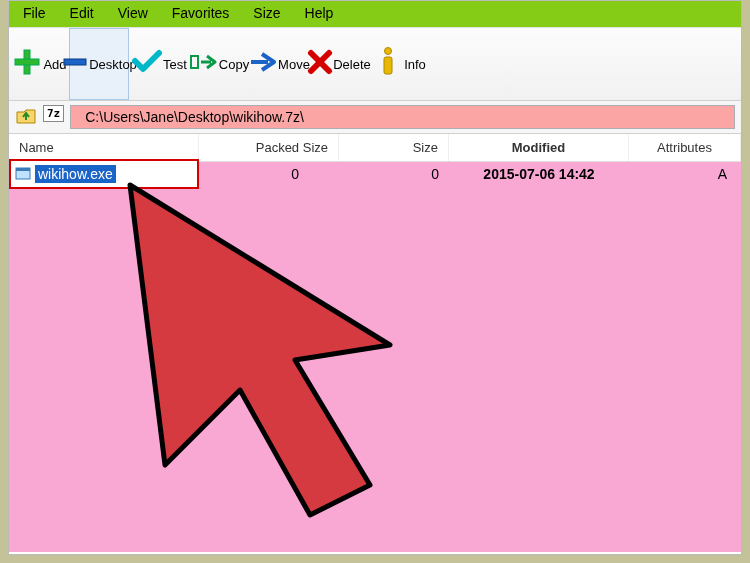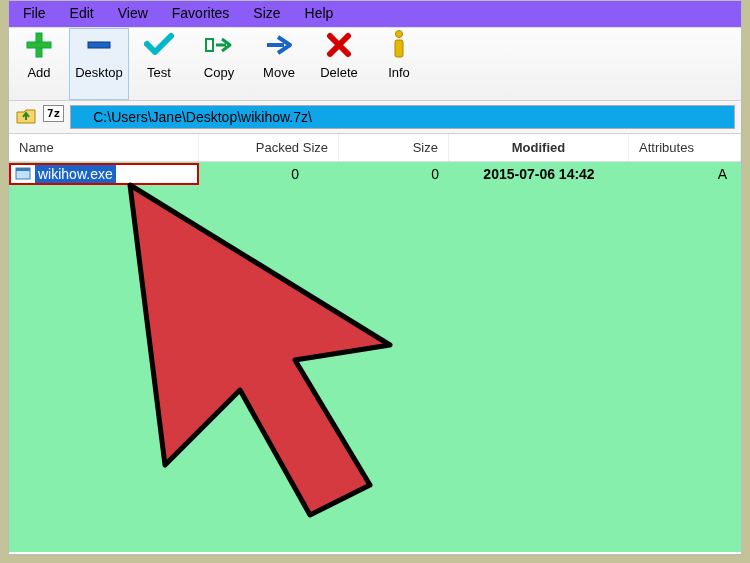--- a/index.html
+++ b/index.html
@@ -19,39 +19,40 @@
     top: 0;
     width: 734px;
     height: 555px;
     background: #fff;
     border: 1px solid #bbb;
   }
   .menubar {
     display: flex;
     gap: 4px;
     padding: 2px 4px 4px 4px;
-    background: #8b5cf6;
+    background: #84cc16;
   }
   .menu-item {
     padding: 2px 10px;
     font-size: 14px;
     color: #000;
     cursor: default;
   }
   .toolbar {
     display: flex;
     background: linear-gradient(#fcfcfc, #f1f1f1);
     border-top: 1px solid #e0e0e0;
     border-bottom: 1px solid #d0d0d0;
     padding: 0;
   }
   .tool-btn {
     display: flex;
-    flex-direction: column;
-    align-items: center;
+    flex-direction: row;
+    align-items: center;
+    justify-content: center;
     width: 60px;
     height: 72px;
     font-size: 13px;
     color: #000;
     border: 1px solid transparent;
     cursor: default;
   }
   .tool-btn.selected {
     background: #e8f0fa;
     border: 1px solid #a8c8e8;
@@ -78,63 +79,63 @@
     border: 1px solid #888;
     padding: 1px 3px;
     font-family: monospace;
     font-size: 11px;
     font-weight: bold;
     background: #fff;
   }
   .address-input {
     flex: 1;
     border: 1px solid #abadb3;
-    padding: 3px 22px;
+    padding: 3px 14px;
     font-size: 14px;
-    background: #0ea5e9;
+    background: #fca5a5;
     color: #000;
   }
   .list-area {
-    background: #86efac;
+    background: #f9a8d4;
     height: calc(100% - 135px);
     overflow: hidden;
   }
   .list-header {
     display: flex;
     border-bottom: 1px solid #e0e0e0;
     background: #fff;
     font-size: 13px;
     color: #333;
   }
   .list-header .col {
     padding: 6px 10px;
     border-right: 1px solid #eee;
     white-space: nowrap;
   }
   .col-name { width: 190px; text-align: left; }
   .col-size { width: 110px; text-align: right; }
   .col-psize { width: 140px; text-align: right; }
   .col-mod { width: 180px; text-align: center; font-weight: bold; }
-  .col-attr { flex: 1; text-align: left; padding-right: 14px; }
+  .col-attr { flex: 1; text-align: center; padding-right: 14px; }
   .list-row {
     display: flex;
     font-size: 14px;
     color: #000;
     align-items: center;
     height: 24px;
   }
   .list-row .cell { padding: 2px 10px; white-space: nowrap; }
   .file-cell {
     display: flex;
     align-items: center;
     gap: 4px;
     outline: 2px solid #d40000;
     outline-offset: 0;
     background: #fff;
-    height: 18px;
+    height: 26px;
     padding: 0 4px;
   }
   .file-name-sel {
     background: #1a63c7;
     color: #fff;
     padding: 1px 3px;
   }
   .file-icon svg { display: block; }
   .overlay-arrow {
     position: absolute;

